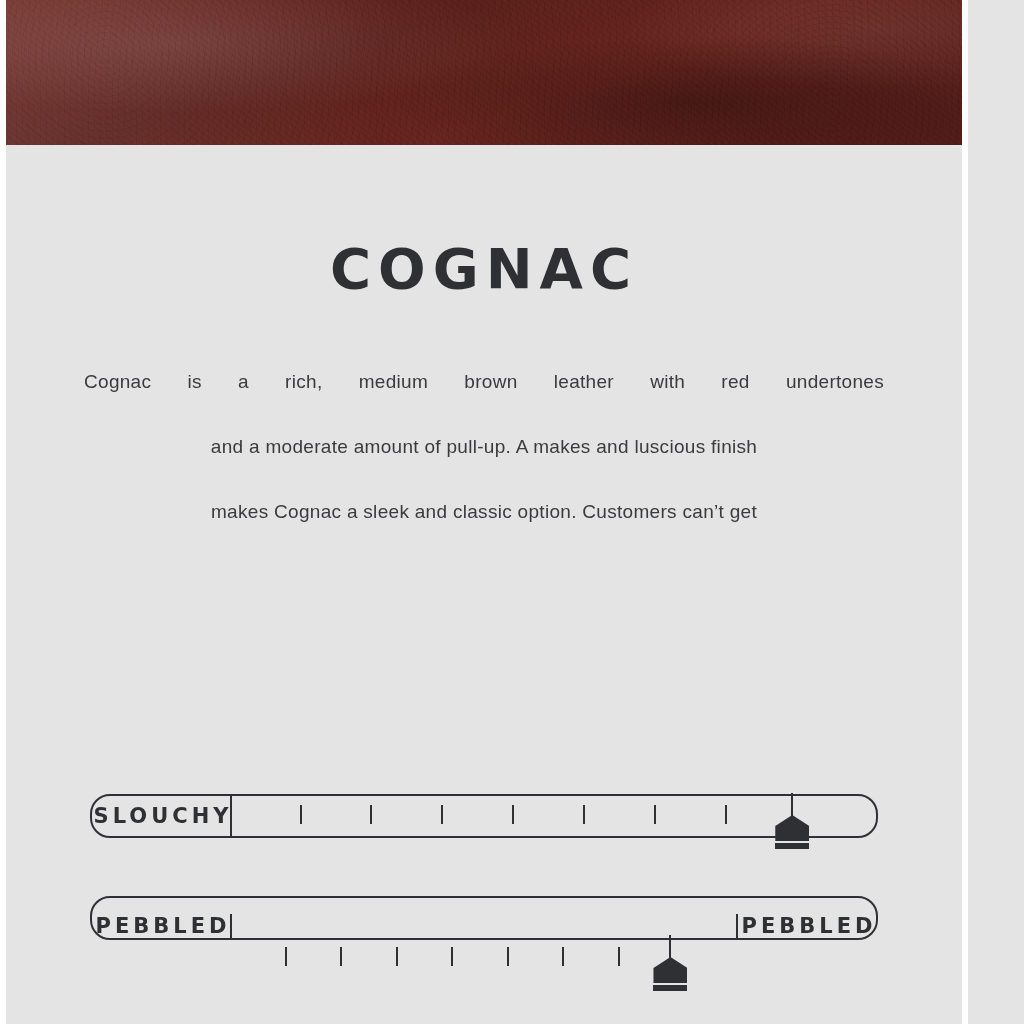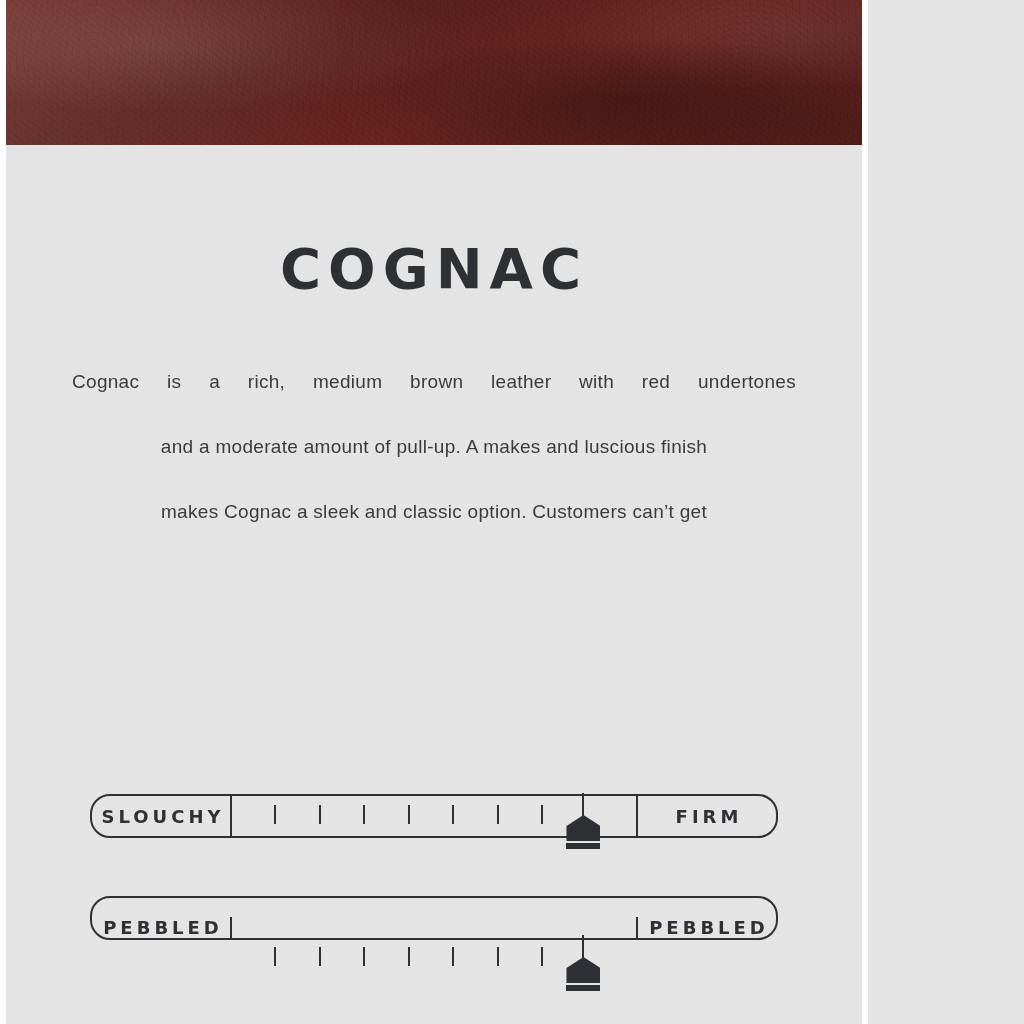--- a/index.html
+++ b/index.html
@@ -8,21 +8,21 @@
   }
   body {
     width: 1024px;
     height: 1024px;
     background: #e4e4e4;
     font-family: "Liberation Sans", sans-serif;
     overflow: hidden;
   }
   .page {
     position: relative;
-    width: 868px;
+    width: 968px;
     height: 1024px;
     background: #e4e4e4;
     box-sizing: border-box;
     border-left: 6px solid #ffffff;
     border-right: 6px solid #ffffff;
   }
   
   .swatch {
     position: relative;
     width: 100%;
@@ -103,21 +103,21 @@
     border-radius: 20px;
     display: flex;
     align-items: stretch;
     background: transparent;
   }
   .scale:last-child { margin-bottom: 0; align-items: flex-end; }
   .scale-cap {
     display: flex;
     align-items: center;
     justify-content: center;
-    font-size: 18px;
+    font-size: 21px;
     font-weight: 700;
     letter-spacing: 4px;
     color: #2f3033;
     font-family: "DejaVu Sans", sans-serif;
     box-sizing: border-box;
     width: 140px;
     flex: 0 0 140px;
   }
   .scale-cap.left {
     border-right: 2px solid #2f3033;
@@ -202,21 +202,20 @@
         <div class="tick" style="left:43.5%"></div>
         <div class="tick" style="left:54.5%"></div>
         <div class="tick" style="left:65.5%"></div>
         <div class="tick" style="left:76.5%"></div>
         <div class="marker" style="left:87%">
           <div class="stem"></div>
           <div class="house"></div>
           <div class="base"></div>
         </div>
       </div>
-      <div class="scale-cap right">FIRM</div>
     </div>
 
     <div class="scale">
       <div class="scale-cap left">PEBBLED</div>
       <div class="scale-track">
         <div class="tick" style="left:10.5%"></div>
         <div class="tick" style="left:21.5%"></div>
         <div class="tick" style="left:32.5%"></div>
         <div class="tick" style="left:43.5%"></div>
         <div class="tick" style="left:54.5%"></div>

